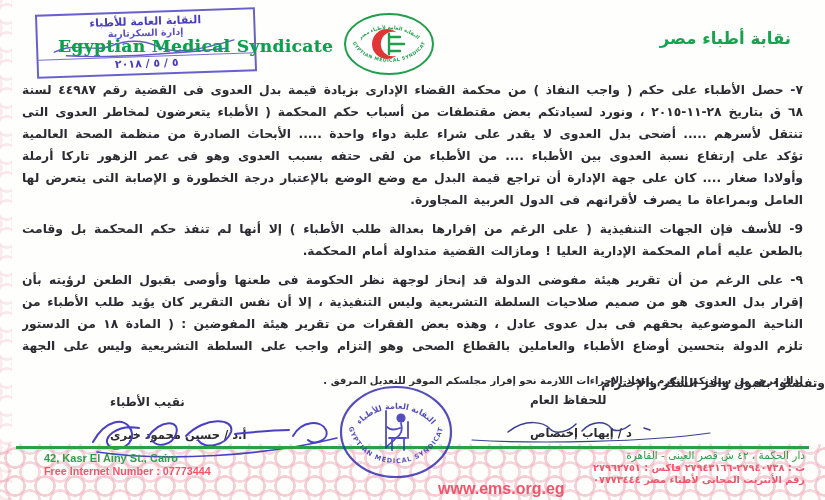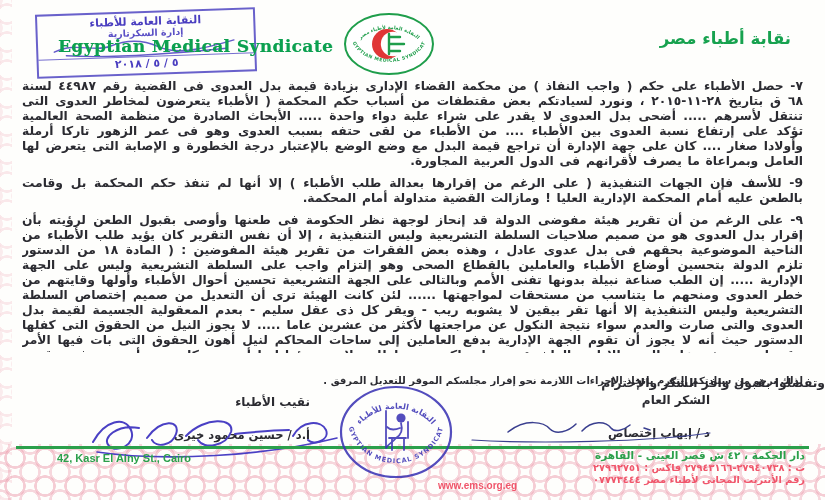--- a/index.html
+++ b/index.html
@@ -39,47 +39,47 @@
   }
   .org-ar{
     position:absolute;right:34px;top:29px;direction:rtl;
     font-size:16.5px;font-weight:bold;color:#17a24f;white-space:nowrap;
   }
   .logo{position:absolute;left:342px;top:11px;}
   
   .body-block{
     position:absolute;top:79px;left:22px;right:22px;height:274px;overflow:hidden;
     direction:rtl;text-align:justify;
-    font-size:12.3px;font-weight:bold;color:#2b2b31;line-height:15px;word-spacing:1.5px;
+    font-size:12.3px;font-weight:bold;color:#2b2b31;line-height:22px;word-spacing:1.5px;
   }
   .body-block p{margin:0 0 7px 0;}
   .closing-request{
     position:absolute;top:356px;left:22px;right:22px;direction:rtl;text-align:right;
     font-size:10px;font-weight:bold;color:#2b2b31;margin-top:19px;
   }
   .closing-salutation{
     position:absolute;top:376px;left:0;width:100%;text-align:right;direction:rtl;
     font-size:12.3px;font-weight:bold;color:#2b2b31;
   }
   
-  .sig{position:absolute;direction:rtl;text-align:right;color:#2b2b31;}
+  .sig{position:absolute;direction:rtl;text-align:left;color:#2b2b31;}
   .sig .title{font-size:12px;font-weight:bold;}
   .sig .name{font-size:11.5px;font-weight:bold;margin-top:19px;white-space:nowrap;}
   .sig-right{left:530px;top:393px;width:180px;}
   .sig-left{left:110px;top:395px;width:200px;}
   .sig-scribble{position:absolute;}
   .round-stamp{position:absolute;left:337px;top:384px;z-index:3;}
   
   .footer-line{position:absolute;left:16px;top:446px;width:793px;height:2.5px;background:#2ba04b;z-index:1;}
   .footer-left{position:absolute;left:44px;top:452px;z-index:2;font-family:"Liberation Sans",sans-serif;}
-  .footer-left .addr{color:#2ba04b;font-weight:bold;font-size:11px;margin-left:13px;}
+  .footer-left .addr{color:#2ba04b;font-weight:bold;font-size:11px;}
   .footer-left .tel,.footer-left .net{color:#f0566b;font-weight:bold;font-size:10.8px;margin-top:1px;}
-  .footer-center{position:absolute;left:438px;top:480px;z-index:2;color:#f0566b;font-weight:bold;font-size:10px;font-family:"Liberation Sans",sans-serif;}
+  .footer-center{position:absolute;left:438px;top:480px;z-index:2;color:#f0566b;font-weight:bold;font-size:16px;font-family:"Liberation Sans",sans-serif;}
   .footer-right{position:absolute;right:20px;top:449px;z-index:2;direction:rtl;text-align:right;}
-  .footer-right .addr{color:#2ba04b;font-weight:bold;font-size:10.5px;}
+  .footer-right .addr{color:#2ba04b;font-weight:normal;font-size:10.5px;}
   .footer-right .tel,.footer-right .net{color:#f0566b;font-weight:bold;font-size:9.8px;margin-top:1px;padding-left:39px;}
   svg text{font-family:"DejaVu Sans",sans-serif;}
 </style>
 </head>
 <body>
 
 <div class="page">
 
   <div class="guilloche bottom"></div>
   <div class="guilloche left-edge"></div>
@@ -120,21 +120,21 @@
 
   <div class="body-block">
     <p>٧- حصل الأطباء على حكم ( واجب النفاذ ) من محكمة القضاء الإدارى بزيادة قيمة بدل العدوى فى القضية رقم ٤٤٩٨٧ لسنة ٦٨ ق بتاريخ ٢٨-١١-٢٠١٥ ، ونورد لسيادتكم بعض مقتطفات من أسباب حكم المحكمة ( الأطباء يتعرضون لمخاطر العدوى التى تنتقل لأسرهم ..... أضحى بدل العدوى لا يقدر على شراء علبة دواء واحدة ..... الأبحاث الصادرة من منظمة الصحة العالمية تؤكد على إرتفاع نسبة العدوى بين الأطباء .... من الأطباء من لقى حتفه بسبب العدوى وهو فى عمر الزهور تاركا أرملة وأولادا صغار .... كان على جهة الإدارة أن تراجع قيمة البدل مع وضع الوضع بالإعتبار درجة الخطورة و الإصابة التى يتعرض لها العامل وبمراعاة ما يصرف لأقرانهم فى الدول العربية المجاورة.</p>
     <p>9- للأسف فإن الجهات التنفيذية ( على الرغم من إقرارها بعدالة طلب الأطباء ) إلا أنها لم تنفذ حكم المحكمة بل وقامت بالطعن عليه أمام المحكمة الإدارية العليا ! ومازالت القضية متداولة أمام المحكمة.</p>
     <p>٩- على الرغم من أن تقرير هيئة مفوضى الدولة قد إنحاز لوجهة نظر الحكومة فى طعنها وأوصى بقبول الطعن لرؤيته بأن إقرار بدل العدوى هو من صميم صلاحيات السلطة التشريعية وليس التنفيذية ، إلا أن نفس التقرير كان يؤيد طلب الأطباء من الناحية الموضوعية بحقهم فى بدل عدوى عادل ، وهذه بعض الفقرات من تقرير هيئة المفوضين : ( المادة ١٨ من الدستور تلزم الدولة بتحسين أوضاع الأطباء والعاملين بالقطاع الصحى وهو إلتزام واجب على السلطة التشريعية وليس على الجهة الإدارية ..... إن الطب صناعة نبيلة بدونها تفنى الأمم وبالتالى على الجهة التشريعية تحسين أحوال الأطباء وأولها وقايتهم من خطر العدوى ومنحهم ما يتناسب من مستحقات لمواجهتها ...... لئن كانت الهيئة ترى أن التعديل من صميم إختصاص السلطة التشريعية وليس التنفيذية إلا أنها تقر بيقين لا يشوبه ريب - ويقر كل ذى عقل سليم - بعدم المعقولية الجسيمة لقيمة بدل العدوى والتى صارت والعدم سواء نتيجة النكول عن مراجعتها لأكثر من عشرين عاما ..... لا يجوز النيل من الحقوق التى كفلها الدستور حيث أنه لا يجوز أن تقوم الجهة الإدارية بدفع العاملين إلى ساحات المحاكم لنيل أهون الحقوق التى بات فيها الأمر مقضيا .... ينبغى على الجهة الإدارية الراشدة — بما تملكه من سلطات تلازم مسئولياتها أن تحق كل حق وأن تضع فى مقدمة أولوياتها الحقوق التى أولاها الدستور أهمية قصوى ومنها الحق فى تقاضى الأجر العادل عن العمل والحق فى الصحة — وهى الحقوق التى تعد رعايتها شرطاً أولياً ليس لتحقيق الرخاء والتقدم ابتداءً ، بل قبل ذلك للحفاظ على السلامة الجسدية للمواطنيين ولتحقيق السلام المجتمعى الناتج عن الرضا والشعور بالإنصاف.</p>
   </div>
   <div class="closing-request">لذلك نرجو من سيادتكم التكرم بإتخاذ الإجراءات اللازمة نحو إقرار مجلسكم الموقر للتعديل المرفق .</div>
   <div class="closing-salutation">وتفضلوا بقبول وافر الشكر والإحترام</div>
 
   <div class="sig sig-right">
-    <div class="title">الشكر العام</div>
+    <div class="title">للحفاظ العام</div>
     <div class="name">د / إيهاب إختصاص</div>
   </div>
   <svg class="sig-scribble" style="left:468px;top:416px;" width="245" height="30" viewBox="0 0 245 30">
     <path d="M40 16 C 58 2, 76 6, 82 13 C 88 19, 100 16, 108 8 M114 15 C 124 4, 138 5, 143 12 C 147 17, 156 14, 162 9 M176 12 l6 2" fill="none" stroke="#3a3f8f" stroke-width="1.5" stroke-linecap="round"></path>
     <path d="M4 24 C 70 28, 180 26, 242 17" fill="none" stroke="#3a3f8f" stroke-width="1.2" stroke-linecap="round"></path>
   </svg>
 
   <div class="sig sig-left">
     <div class="title">نقيب الأطباء</div>
     <div class="name">أ.د / حسين محمود خيرى</div>
@@ -165,20 +165,21 @@
       <path d="M64 39 C 66 46, 64 51, 59 54 M63 44 C 58 46, 53 46, 50 43 M59 54 C 55 59, 51 60, 49 64"></path>
       <path d="M49 27 v36"></path>
       <path d="M52 54 h17 M55 54 v12 M67 54 v12 M71 38 v16"></path>
     </g>
   </svg>
 
   <div class="footer-line"></div>
 
   <div class="footer-left">
     <div class="addr">42, Kasr El Ainy St., Cairo</div>
+    <div class="net">Free Internet Number : 07773444</div>
   </div>
 
   <div class="footer-center">www.ems.org.eg</div>
 
   <div class="footer-right">
     <div class="addr">دار الحكمة ، ٤٢ ش قصر العينى - القاهرة</div>
     <div class="tel">ت : ٢٧٩٤٠٧٣٨-٢٧٩٤٣١٦٦    فاكس : ٢٧٩٦٢٧٥١</div>
     <div class="net">رقم الأنترنت المجانى لأطباء مصر ٠٧٧٧٣٤٤٤</div>
   </div>
 

